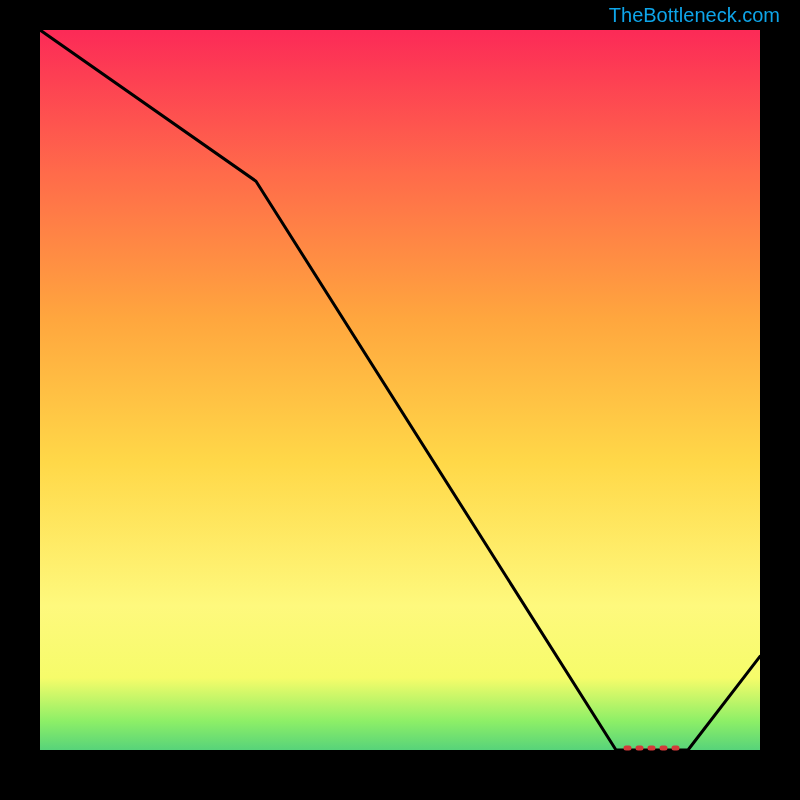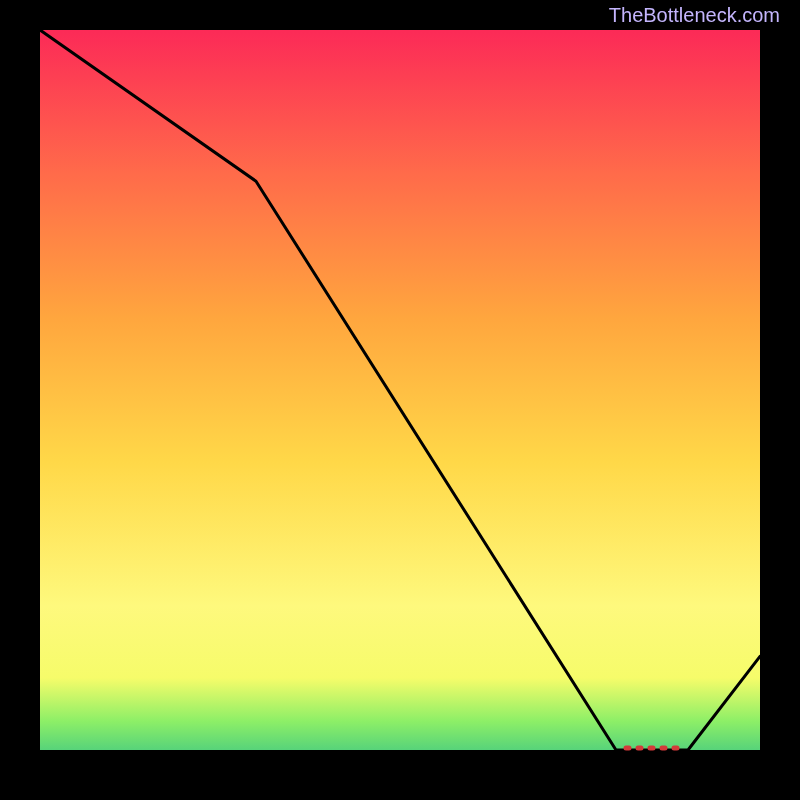--- a/index.html
+++ b/index.html
@@ -14,21 +14,21 @@
   .chart-container {
     position: relative;
     width: 800px;
     height: 800px;
     background: #000;
   }
   .watermark {
     position: absolute;
     top: 4px;
     right: 20px;
-    color: #c4b5fd;
+    color: #0ea5e9;
     font-size: 20px;
     font-weight: 500;
     z-index: 30;
   }
   svg.plot {
     position: absolute;
     left: 0;
     top: 0;
     width: 800px;
     height: 800px;

